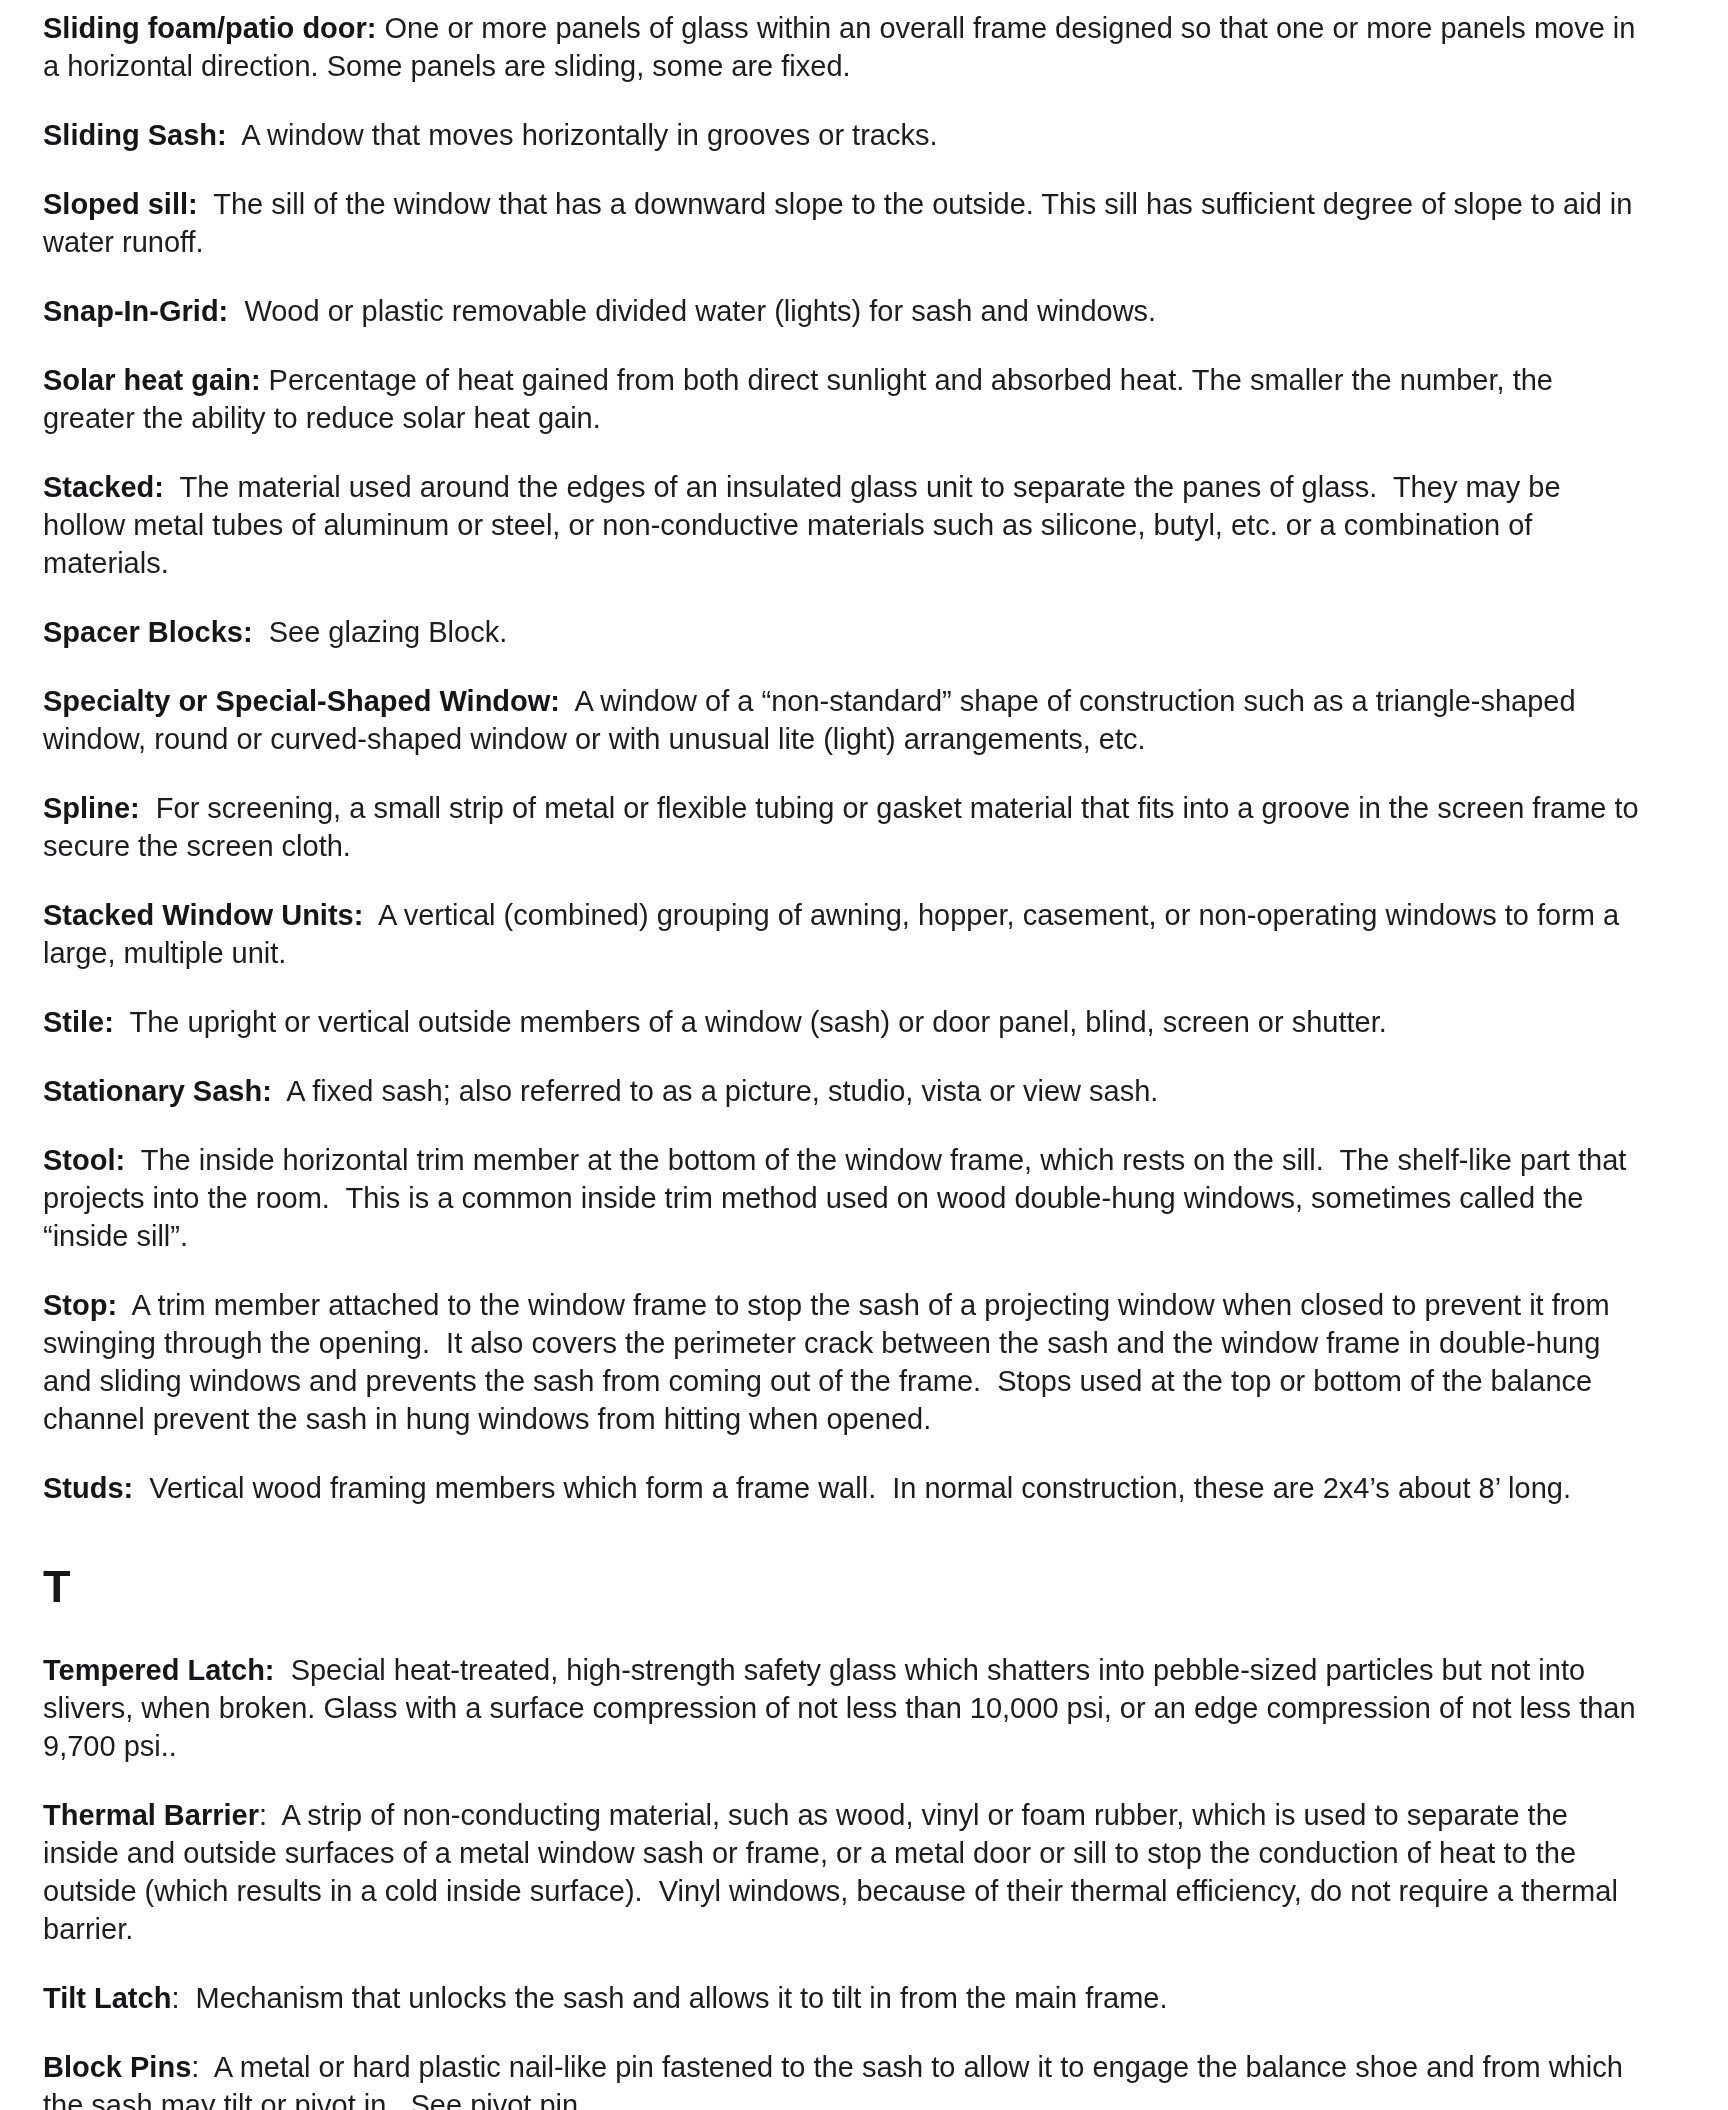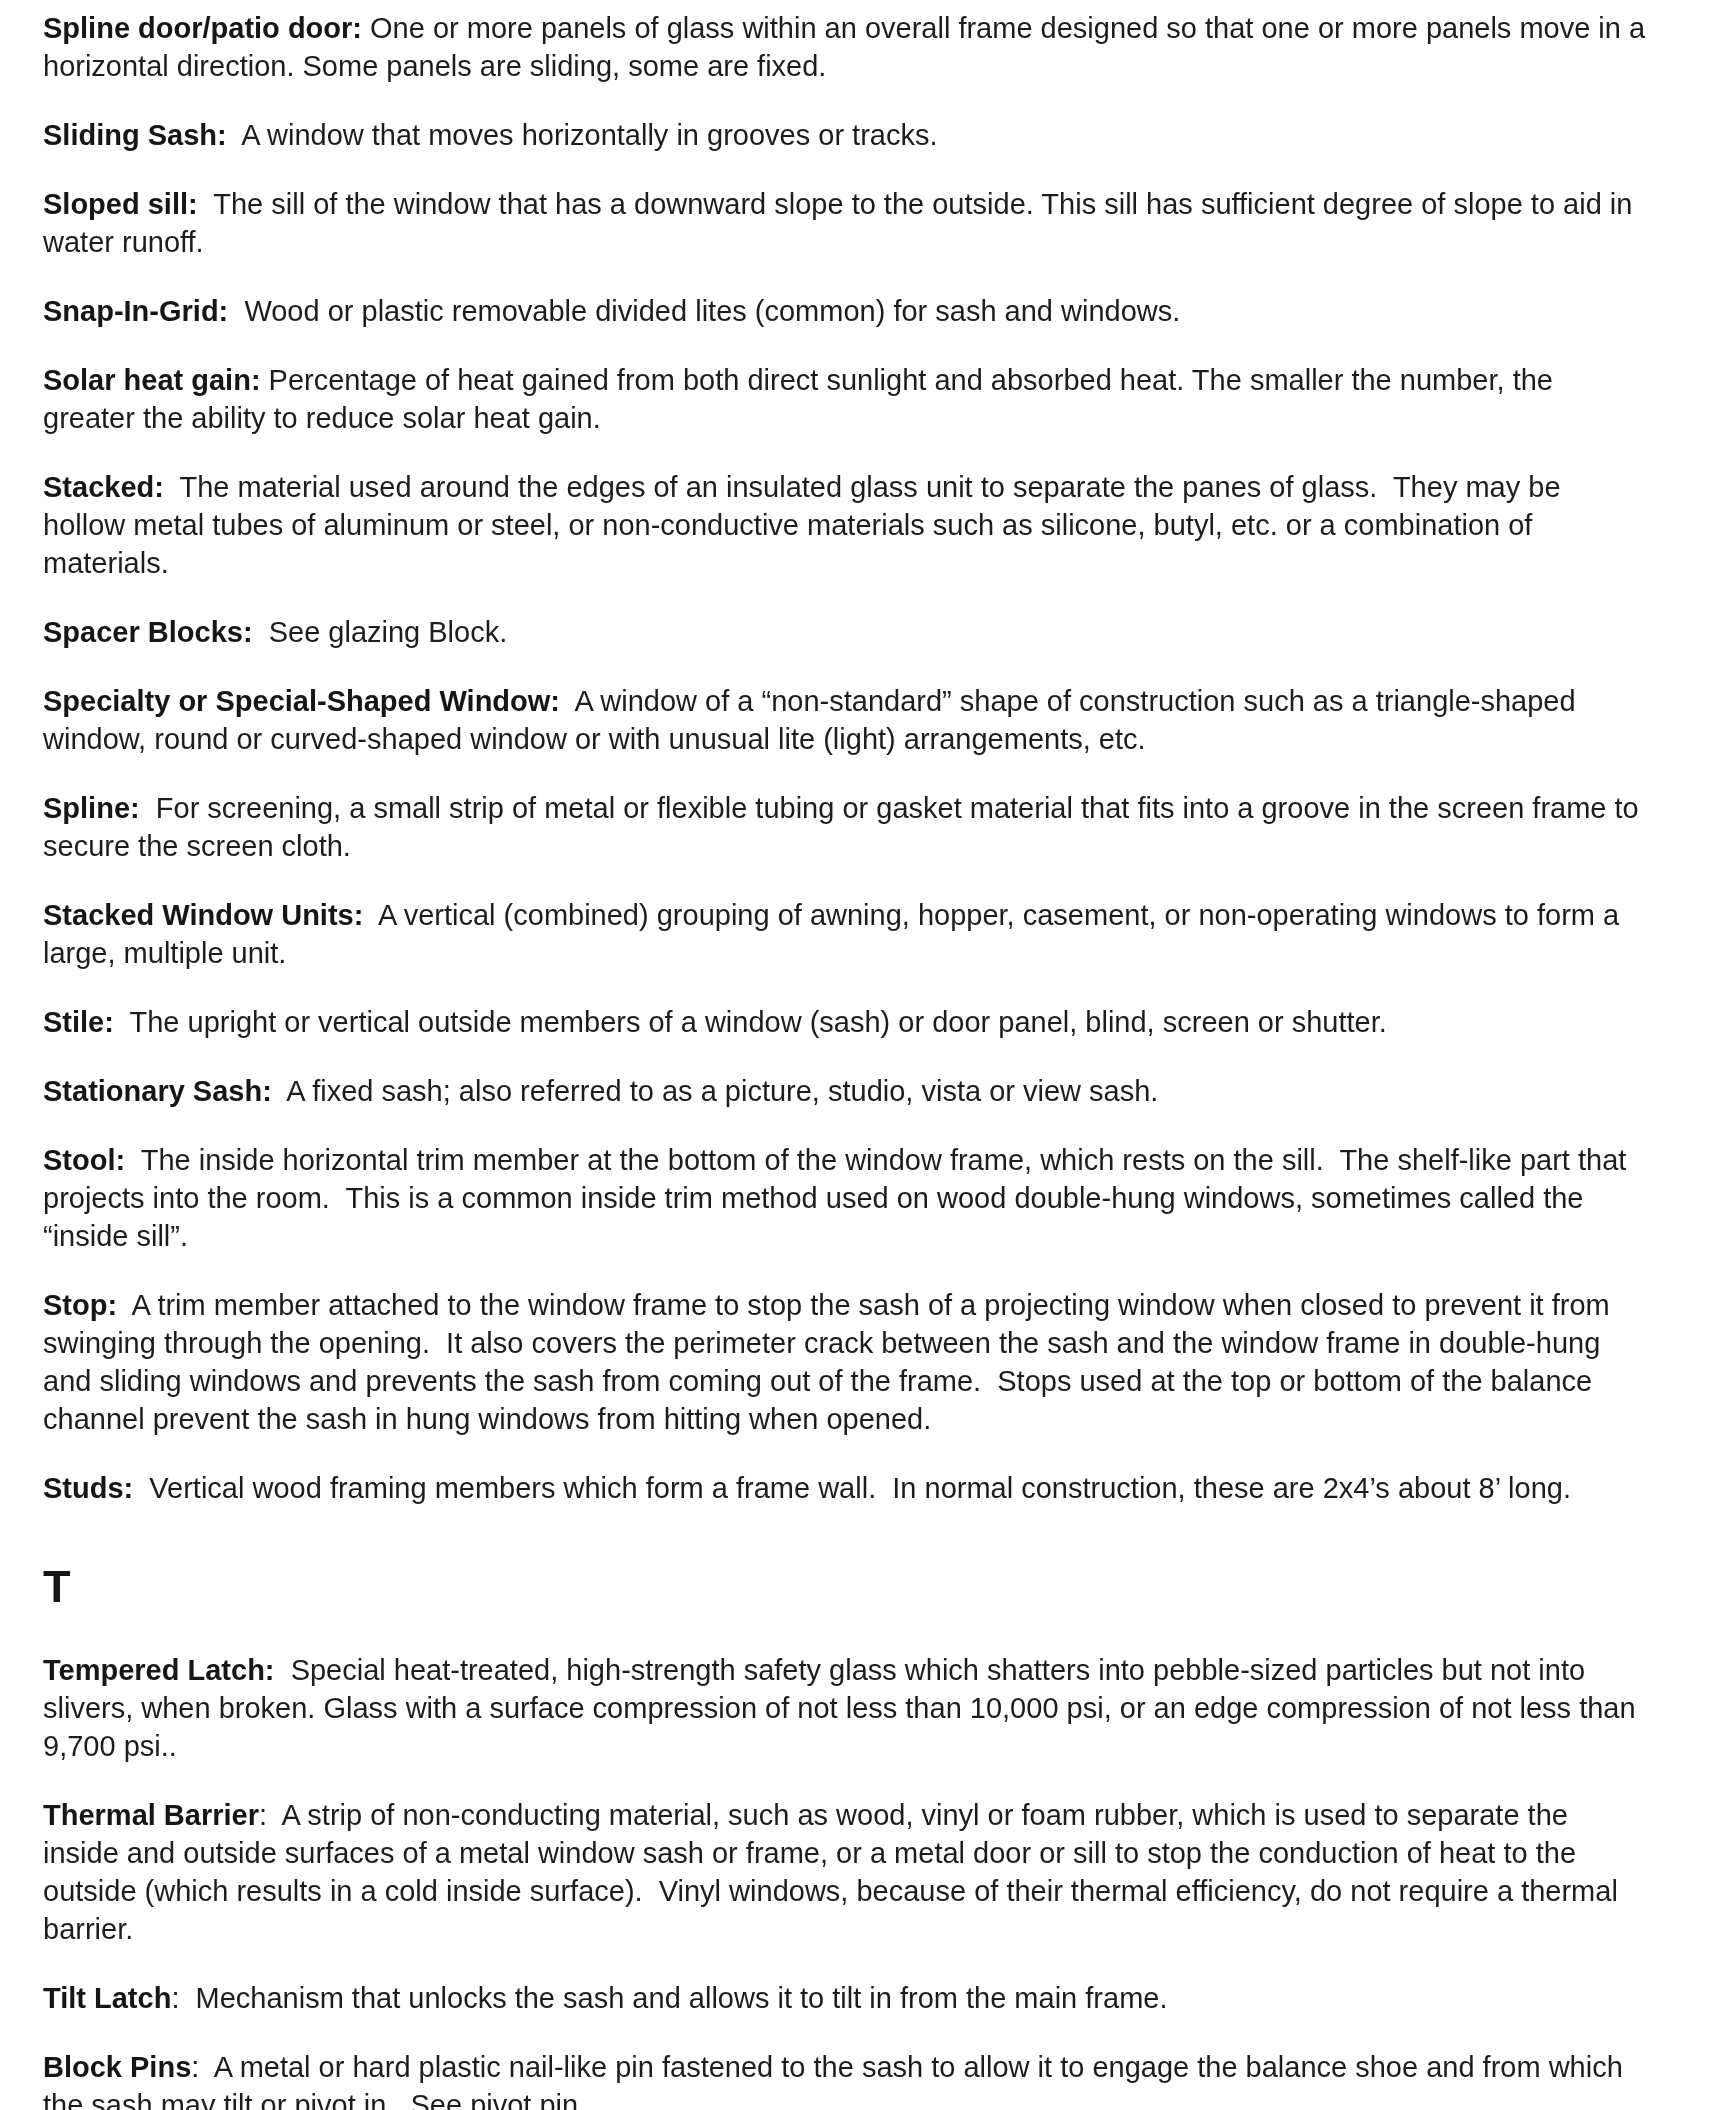--- a/index.html
+++ b/index.html
@@ -36,27 +36,27 @@
     font-weight: bold;
     color: #161618;
     margin: 54px 0 38px 0;
   }
 </style>
 </head>
 <body>
 
 <div class="page">
 
-  <p class="entry"><strong class="term">Spline door/patio door:</strong><span> One or more panels of glass within an overall frame designed so that one or more panels move in a horizontal direction. Some panels are sliding, some are fixed.</span></p>
+  <p class="entry"><strong class="term">Sliding foam/patio door:</strong><span> One or more panels of glass within an overall frame designed so that one or more panels move in a horizontal direction. Some panels are sliding, some are fixed.</span></p>
 
   <p class="entry"><strong class="term">Sliding Sash:</strong><span>  A window that moves horizontally in grooves or tracks.</span></p>
 
   <p class="entry"><strong class="term">Sloped sill:</strong><span>  The sill of the window that has a downward slope to the outside. This sill has sufficient degree of slope to aid in water runoff.</span></p>
 
-  <p class="entry"><strong class="term">Snap-In-Grid:</strong><span>  Wood or plastic removable divided lites (common) for sash and windows.</span></p>
+  <p class="entry"><strong class="term">Snap-In-Grid:</strong><span>  Wood or plastic removable divided water (lights) for sash and windows.</span></p>
 
   <p class="entry"><strong class="term">Solar heat gain:</strong><span> Percentage of heat gained from both direct sunlight and absorbed heat. The smaller the number, the greater the ability to reduce solar heat gain.</span></p>
 
   <p class="entry"><strong class="term">Stacked:</strong><span>  The material used around the edges of an insulated glass unit to separate the panes of glass.  They may be hollow metal tubes of aluminum or steel, or non-conductive materials such as silicone, butyl, etc. or a combination of materials.</span></p>
 
   <p class="entry"><strong class="term">Spacer Blocks:</strong><span>  See glazing Block.</span></p>
 
   <p class="entry"><strong class="term">Specialty or Special-Shaped Window:</strong><span>  A window of a “non-standard” shape of construction such as a triangle-shaped window, round or curved-shaped window or with unusual lite (light) arrangements, etc.</span></p>
 
   <p class="entry"><strong class="term">Spline:</strong><span>  For screening, a small strip of metal or flexible tubing or gasket material that fits into a groove in the screen frame to secure the screen cloth.</span></p>

